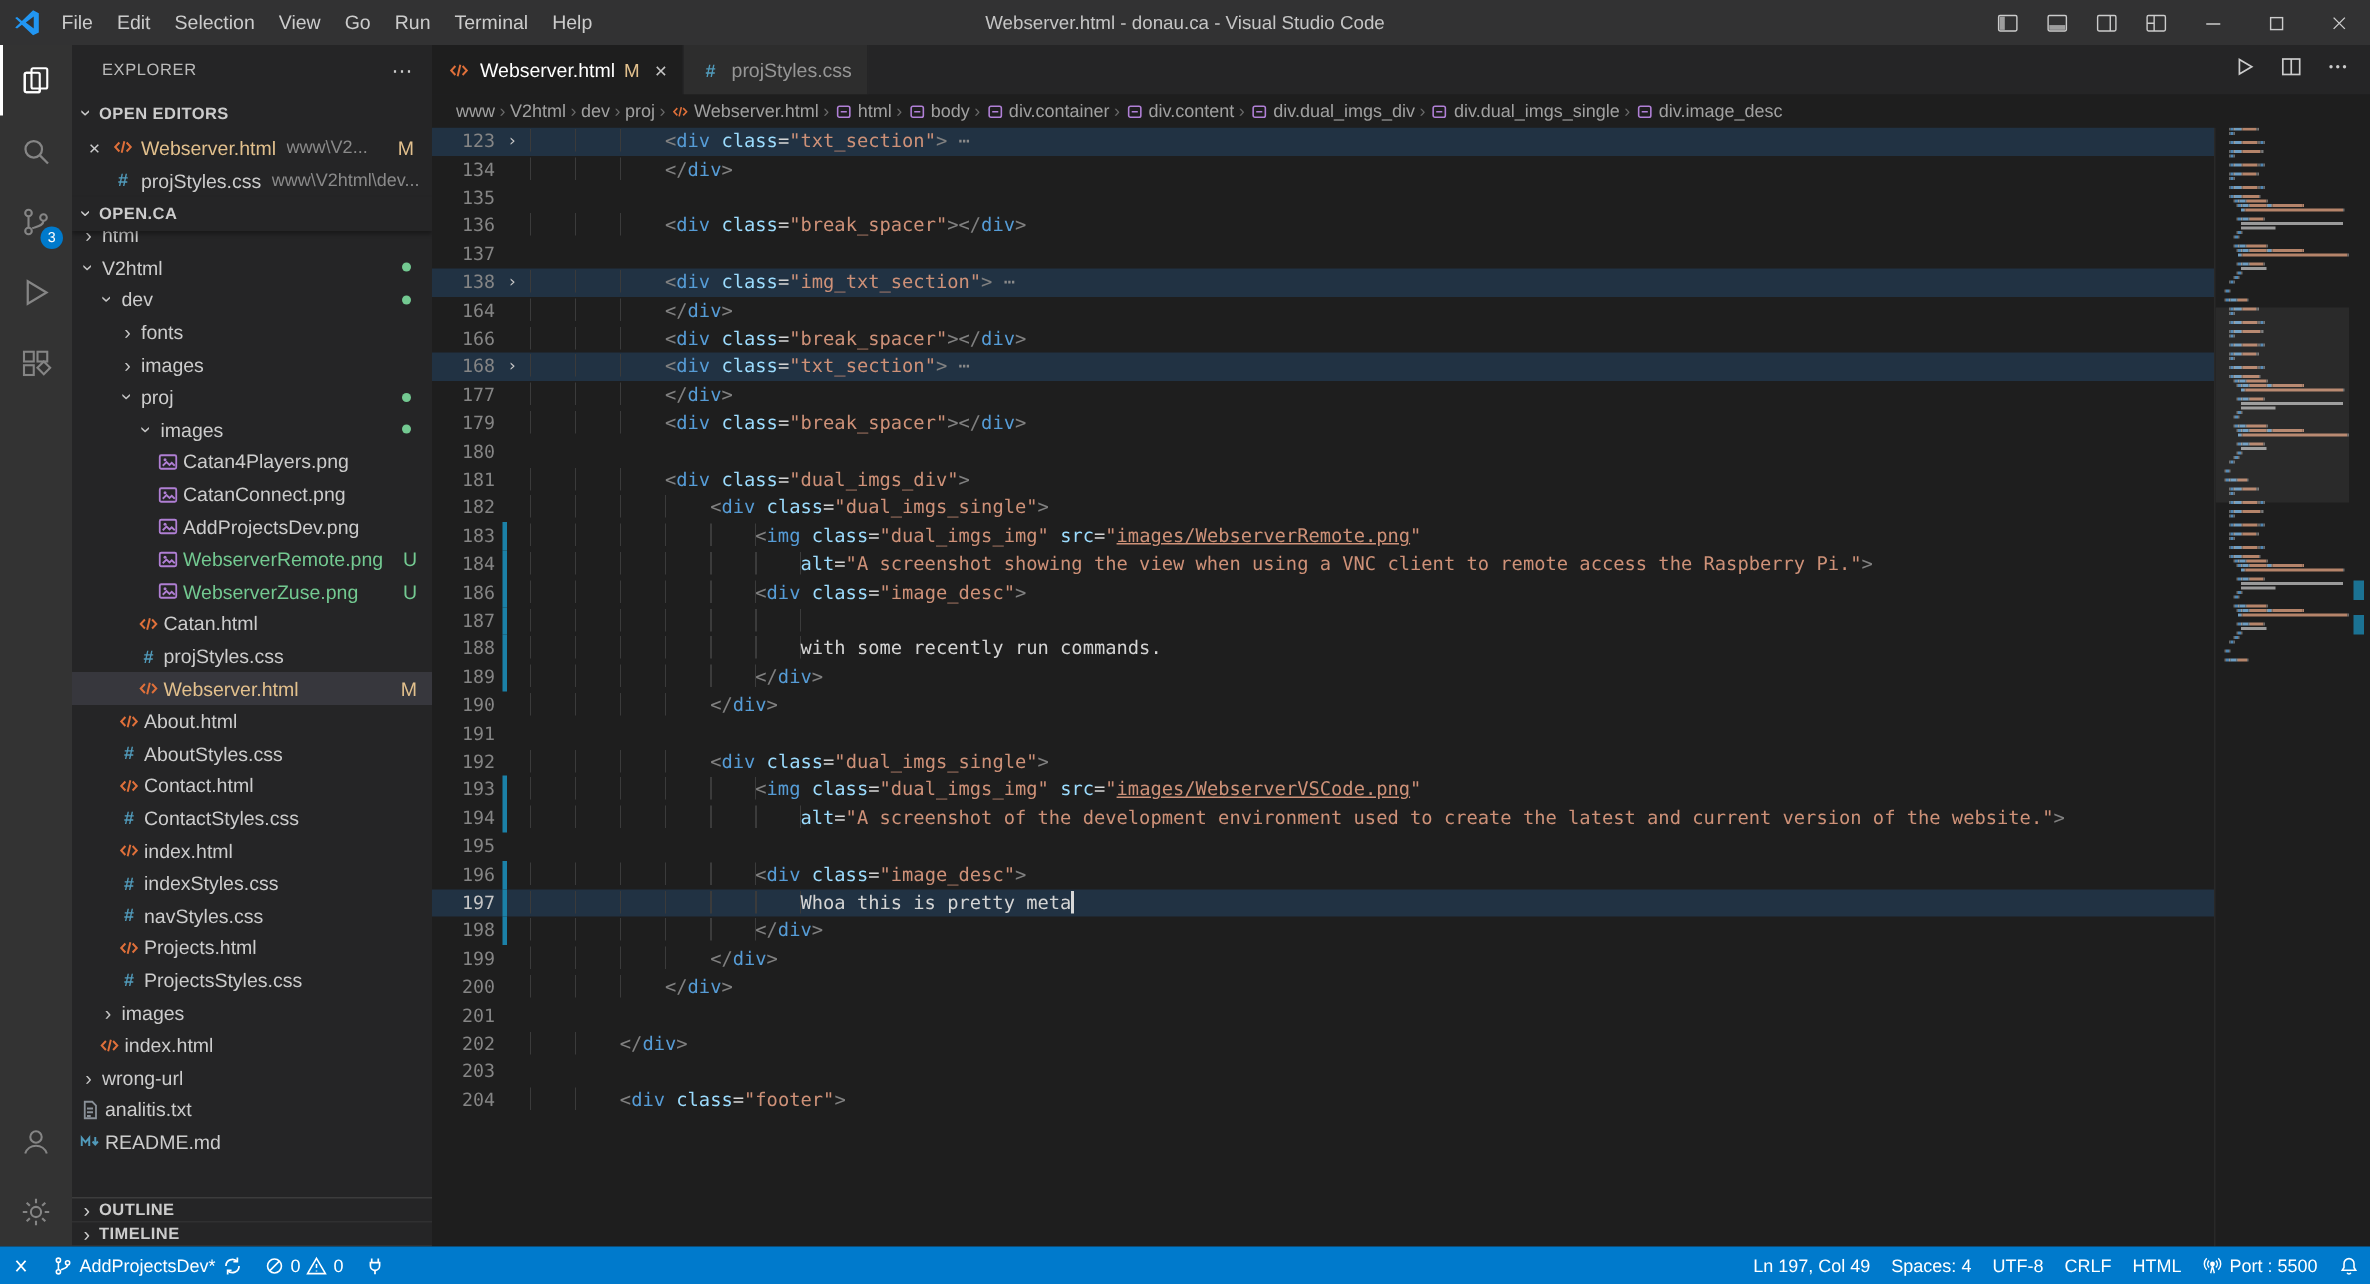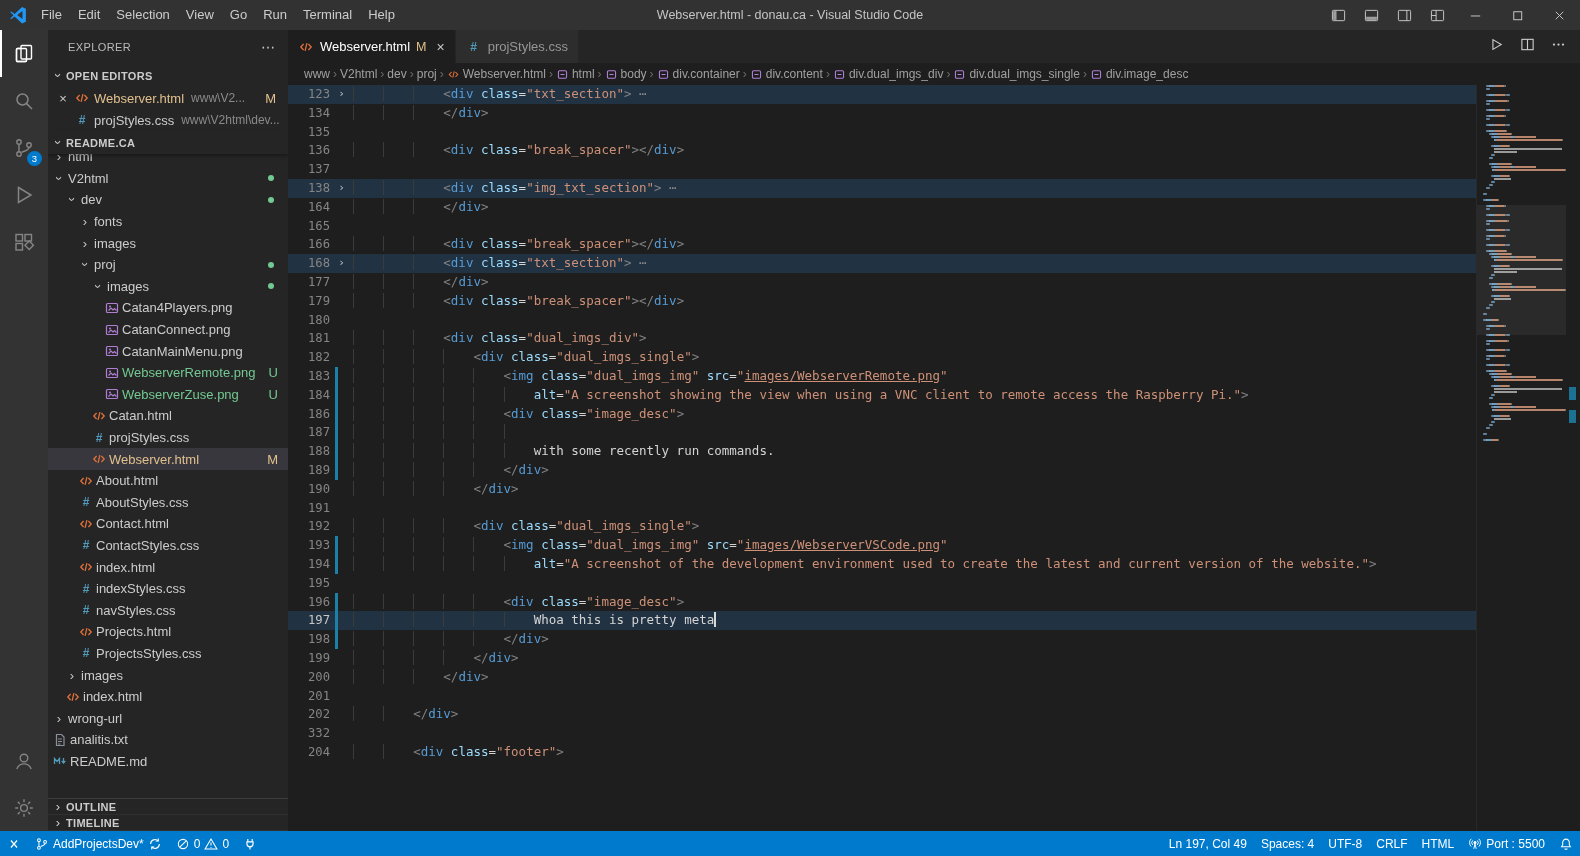--- a/index.html
+++ b/index.html
@@ -238,21 +238,21 @@
           </div>
           <div class="oe-row">
             <span class="oe-close"></span>
             <span class="css-ic">#</span>
             <span class="oe-name">projStyles.css</span>
             <span class="oe-path">www\V2html\dev...</span>
           </div>
         </div>
       <div class="sec-header folder-header">
         <span class="chev down">›</span>
-        <span>README.CA</span>
+        <span>OPEN.CA</span>
       </div>
       <div class="tree">
           <div class="tree-inner" id="tree">
             <div class="tree-row" style="padding-left: 4px;">
               <span class="chev">›</span>
               <span class="tree-label">html</span>
             </div>
             <div class="tree-row" style="padding-left: 4px;">
               <span class="chev down">›</span>
               <span class="tree-label">V2html</span>
@@ -302,21 +302,21 @@
               <span class="tree-label">CatanConnect.png</span>
             </div>
             <div class="tree-row" style="padding-left: 56px;">
               <svg class="fic" viewBox="0 0 16 16">
                 <g fill="none" stroke="#b07fd4" stroke-width="1.2">
                   <rect x="2.5" y="3.5" width="11" height="9" rx="1"></rect>
                   <path d="M4.5 10.5L7 8l2 2 1.5-1.5 2 2"></path>
                 </g>
                 <circle cx="6" cy="6.5" r="1" fill="#b07fd4"></circle>
               </svg>
-              <span class="tree-label">CatanMainMenu.png</span>
+              <span class="tree-label">AddProjectsDev.png</span>
             </div>
             <div class="tree-row" style="padding-left: 56px;">
               <svg class="fic" viewBox="0 0 16 16">
                 <g fill="none" stroke="#b07fd4" stroke-width="1.2">
                   <rect x="2.5" y="3.5" width="11" height="9" rx="1"></rect>
                   <path d="M4.5 10.5L7 8l2 2 1.5-1.5 2 2"></path>
                 </g>
                 <circle cx="6" cy="6.5" r="1" fill="#b07fd4"></circle>
               </svg>
               <span class="tree-label green">WebserverRemote.png</span>
@@ -567,21 +567,20 @@
         </div>
       <div class="editor-wrap">
         <div class="code" id="code">
             <div class="line hl"><div class="gutter"><span class="lnum">123</span><span class="folddecor">›</span></div><span class="ct"><span class="tok-i">            </span><span class="tok-p">&lt;</span><span class="tok-t">div</span><span class="tok-x"> </span><span class="tok-a">class</span><span class="tok-o">=</span><span class="tok-s">"txt_section"</span><span class="tok-p">&gt;</span><span class="tok-f"> ⋯</span></span></div>
             <div class="line"><div class="gutter"><span class="lnum">134</span><span class="folddecor"></span></div><span class="ct"><span class="tok-i">            </span><span class="tok-p">&lt;/</span><span class="tok-t">div</span><span class="tok-p">&gt;</span></span></div>
             <div class="line"><div class="gutter"><span class="lnum">135</span><span class="folddecor"></span></div><span class="ct"></span></div>
             <div class="line"><div class="gutter"><span class="lnum">136</span><span class="folddecor"></span></div><span class="ct"><span class="tok-i">            </span><span class="tok-p">&lt;</span><span class="tok-t">div</span><span class="tok-x"> </span><span class="tok-a">class</span><span class="tok-o">=</span><span class="tok-s">"break_spacer"</span><span class="tok-p">&gt;&lt;/</span><span class="tok-t">div</span><span class="tok-p">&gt;</span></span></div>
             <div class="line"><div class="gutter"><span class="lnum">137</span><span class="folddecor"></span></div><span class="ct"></span></div>
             <div class="line hl"><div class="gutter"><span class="lnum">138</span><span class="folddecor">›</span></div><span class="ct"><span class="tok-i">            </span><span class="tok-p">&lt;</span><span class="tok-t">div</span><span class="tok-x"> </span><span class="tok-a">class</span><span class="tok-o">=</span><span class="tok-s">"img_txt_section"</span><span class="tok-p">&gt;</span><span class="tok-f"> ⋯</span></span></div>
             <div class="line"><div class="gutter"><span class="lnum">164</span><span class="folddecor"></span></div><span class="ct"><span class="tok-i">            </span><span class="tok-p">&lt;/</span><span class="tok-t">div</span><span class="tok-p">&gt;</span></span></div>
-            <div class="line"><div class="gutter"><span class="lnum">165</span><span class="folddecor"></span></div><span class="ct"></span></div>
             <div class="line"><div class="gutter"><span class="lnum">166</span><span class="folddecor"></span></div><span class="ct"><span class="tok-i">            </span><span class="tok-p">&lt;</span><span class="tok-t">div</span><span class="tok-x"> </span><span class="tok-a">class</span><span class="tok-o">=</span><span class="tok-s">"break_spacer"</span><span class="tok-p">&gt;&lt;/</span><span class="tok-t">div</span><span class="tok-p">&gt;</span></span></div>
             <div class="line hl"><div class="gutter"><span class="lnum">168</span><span class="folddecor">›</span></div><span class="ct"><span class="tok-i">            </span><span class="tok-p">&lt;</span><span class="tok-t">div</span><span class="tok-x"> </span><span class="tok-a">class</span><span class="tok-o">=</span><span class="tok-s">"txt_section"</span><span class="tok-p">&gt;</span><span class="tok-f"> ⋯</span></span></div>
             <div class="line"><div class="gutter"><span class="lnum">177</span><span class="folddecor"></span></div><span class="ct"><span class="tok-i">            </span><span class="tok-p">&lt;/</span><span class="tok-t">div</span><span class="tok-p">&gt;</span></span></div>
             <div class="line"><div class="gutter"><span class="lnum">179</span><span class="folddecor"></span></div><span class="ct"><span class="tok-i">            </span><span class="tok-p">&lt;</span><span class="tok-t">div</span><span class="tok-x"> </span><span class="tok-a">class</span><span class="tok-o">=</span><span class="tok-s">"break_spacer"</span><span class="tok-p">&gt;&lt;/</span><span class="tok-t">div</span><span class="tok-p">&gt;</span></span></div>
             <div class="line"><div class="gutter"><span class="lnum">180</span><span class="folddecor"></span></div><span class="ct"></span></div>
             <div class="line"><div class="gutter"><span class="lnum">181</span><span class="folddecor"></span></div><span class="ct"><span class="tok-i">            </span><span class="tok-p">&lt;</span><span class="tok-t">div</span><span class="tok-x"> </span><span class="tok-a">class</span><span class="tok-o">=</span><span class="tok-s">"dual_imgs_div"</span><span class="tok-p">&gt;</span></span></div>
             <div class="line"><div class="gutter"><span class="lnum">182</span><span class="folddecor"></span></div><span class="ct"><span class="tok-i">                </span><span class="tok-p">&lt;</span><span class="tok-t">div</span><span class="tok-x"> </span><span class="tok-a">class</span><span class="tok-o">=</span><span class="tok-s">"dual_imgs_single"</span><span class="tok-p">&gt;</span></span></div>
             <div class="line"><div class="gutter"><span class="lnum">183</span><span class="gitmark"></span><span class="folddecor"></span></div><span class="ct"><span class="tok-i">                    </span><span class="tok-p">&lt;</span><span class="tok-t">img</span><span class="tok-x"> </span><span class="tok-a">class</span><span class="tok-o">=</span><span class="tok-s">"dual_imgs_img"</span><span class="tok-x"> </span><span class="tok-a">src</span><span class="tok-o">=</span><span class="tok-s">"</span><span class="tok-u">images/WebserverRemote.png</span><span class="tok-s">"</span></span></div>
             <div class="line"><div class="gutter"><span class="lnum">184</span><span class="gitmark"></span><span class="folddecor"></span></div><span class="ct"><span class="tok-i">                        </span><span class="tok-a">alt</span><span class="tok-o">=</span><span class="tok-s">"A screenshot showing the view when using a VNC client to remote access the Raspberry Pi."</span><span class="tok-p">&gt;</span></span></div>
             <div class="line"><div class="gutter"><span class="lnum">186</span><span class="gitmark"></span><span class="folddecor"></span></div><span class="ct"><span class="tok-i">                    </span><span class="tok-p">&lt;</span><span class="tok-t">div</span><span class="tok-x"> </span><span class="tok-a">class</span><span class="tok-o">=</span><span class="tok-s">"image_desc"</span><span class="tok-p">&gt;</span></span></div>
@@ -594,21 +593,21 @@
             <div class="line"><div class="gutter"><span class="lnum">193</span><span class="gitmark"></span><span class="folddecor"></span></div><span class="ct"><span class="tok-i">                    </span><span class="tok-p">&lt;</span><span class="tok-t">img</span><span class="tok-x"> </span><span class="tok-a">class</span><span class="tok-o">=</span><span class="tok-s">"dual_imgs_img"</span><span class="tok-x"> </span><span class="tok-a">src</span><span class="tok-o">=</span><span class="tok-s">"</span><span class="tok-u">images/WebserverVSCode.png</span><span class="tok-s">"</span></span></div>
             <div class="line"><div class="gutter"><span class="lnum">194</span><span class="gitmark"></span><span class="folddecor"></span></div><span class="ct"><span class="tok-i">                        </span><span class="tok-a">alt</span><span class="tok-o">=</span><span class="tok-s">"A screenshot of the development environment used to create the latest and current version of the website."</span><span class="tok-p">&gt;</span></span></div>
             <div class="line"><div class="gutter"><span class="lnum">195</span><span class="folddecor"></span></div><span class="ct"></span></div>
             <div class="line"><div class="gutter"><span class="lnum">196</span><span class="gitmark"></span><span class="folddecor"></span></div><span class="ct"><span class="tok-i">                    </span><span class="tok-p">&lt;</span><span class="tok-t">div</span><span class="tok-x"> </span><span class="tok-a">class</span><span class="tok-o">=</span><span class="tok-s">"image_desc"</span><span class="tok-p">&gt;</span></span></div>
             <div class="line hl cur"><div class="gutter"><span class="lnum">197</span><span class="gitmark"></span><span class="folddecor"></span></div><span class="ct"><span class="tok-i">                        </span><span class="tok-x">Whoa this is pretty meta</span><span class="cursor"></span></span></div>
             <div class="line"><div class="gutter"><span class="lnum">198</span><span class="gitmark"></span><span class="folddecor"></span></div><span class="ct"><span class="tok-i">                    </span><span class="tok-p">&lt;/</span><span class="tok-t">div</span><span class="tok-p">&gt;</span></span></div>
             <div class="line"><div class="gutter"><span class="lnum">199</span><span class="folddecor"></span></div><span class="ct"><span class="tok-i">                </span><span class="tok-p">&lt;/</span><span class="tok-t">div</span><span class="tok-p">&gt;</span></span></div>
             <div class="line"><div class="gutter"><span class="lnum">200</span><span class="folddecor"></span></div><span class="ct"><span class="tok-i">            </span><span class="tok-p">&lt;/</span><span class="tok-t">div</span><span class="tok-p">&gt;</span></span></div>
             <div class="line"><div class="gutter"><span class="lnum">201</span><span class="folddecor"></span></div><span class="ct"></span></div>
             <div class="line"><div class="gutter"><span class="lnum">202</span><span class="folddecor"></span></div><span class="ct"><span class="tok-i">        </span><span class="tok-p">&lt;/</span><span class="tok-t">div</span><span class="tok-p">&gt;</span></span></div>
-            <div class="line"><div class="gutter"><span class="lnum">332</span><span class="folddecor"></span></div><span class="ct"></span></div>
+            <div class="line"><div class="gutter"><span class="lnum">203</span><span class="folddecor"></span></div><span class="ct"></span></div>
             <div class="line"><div class="gutter"><span class="lnum">204</span><span class="folddecor"></span></div><span class="ct"><span class="tok-i">        </span><span class="tok-p">&lt;</span><span class="tok-t">div</span><span class="tok-x"> </span><span class="tok-a">class</span><span class="tok-o">=</span><span class="tok-s">"footer"</span><span class="tok-p">&gt;</span></span></div>
           </div>
         <div class="minimap" id="minimap">
             <div class="mm-slider"></div>
             <div class="mm-row">
               <span style="width: 9px; background: transparent;"></span>
               <span style="width: 1px; background: rgb(106, 106, 106);"></span>
               <span style="width: 2px; background: rgb(79, 134, 179);"></span>
               <span style="width: 1px; background: rgb(154, 154, 154);"></span>
               <span style="width: 4px; background: rgb(109, 156, 192);"></span>

